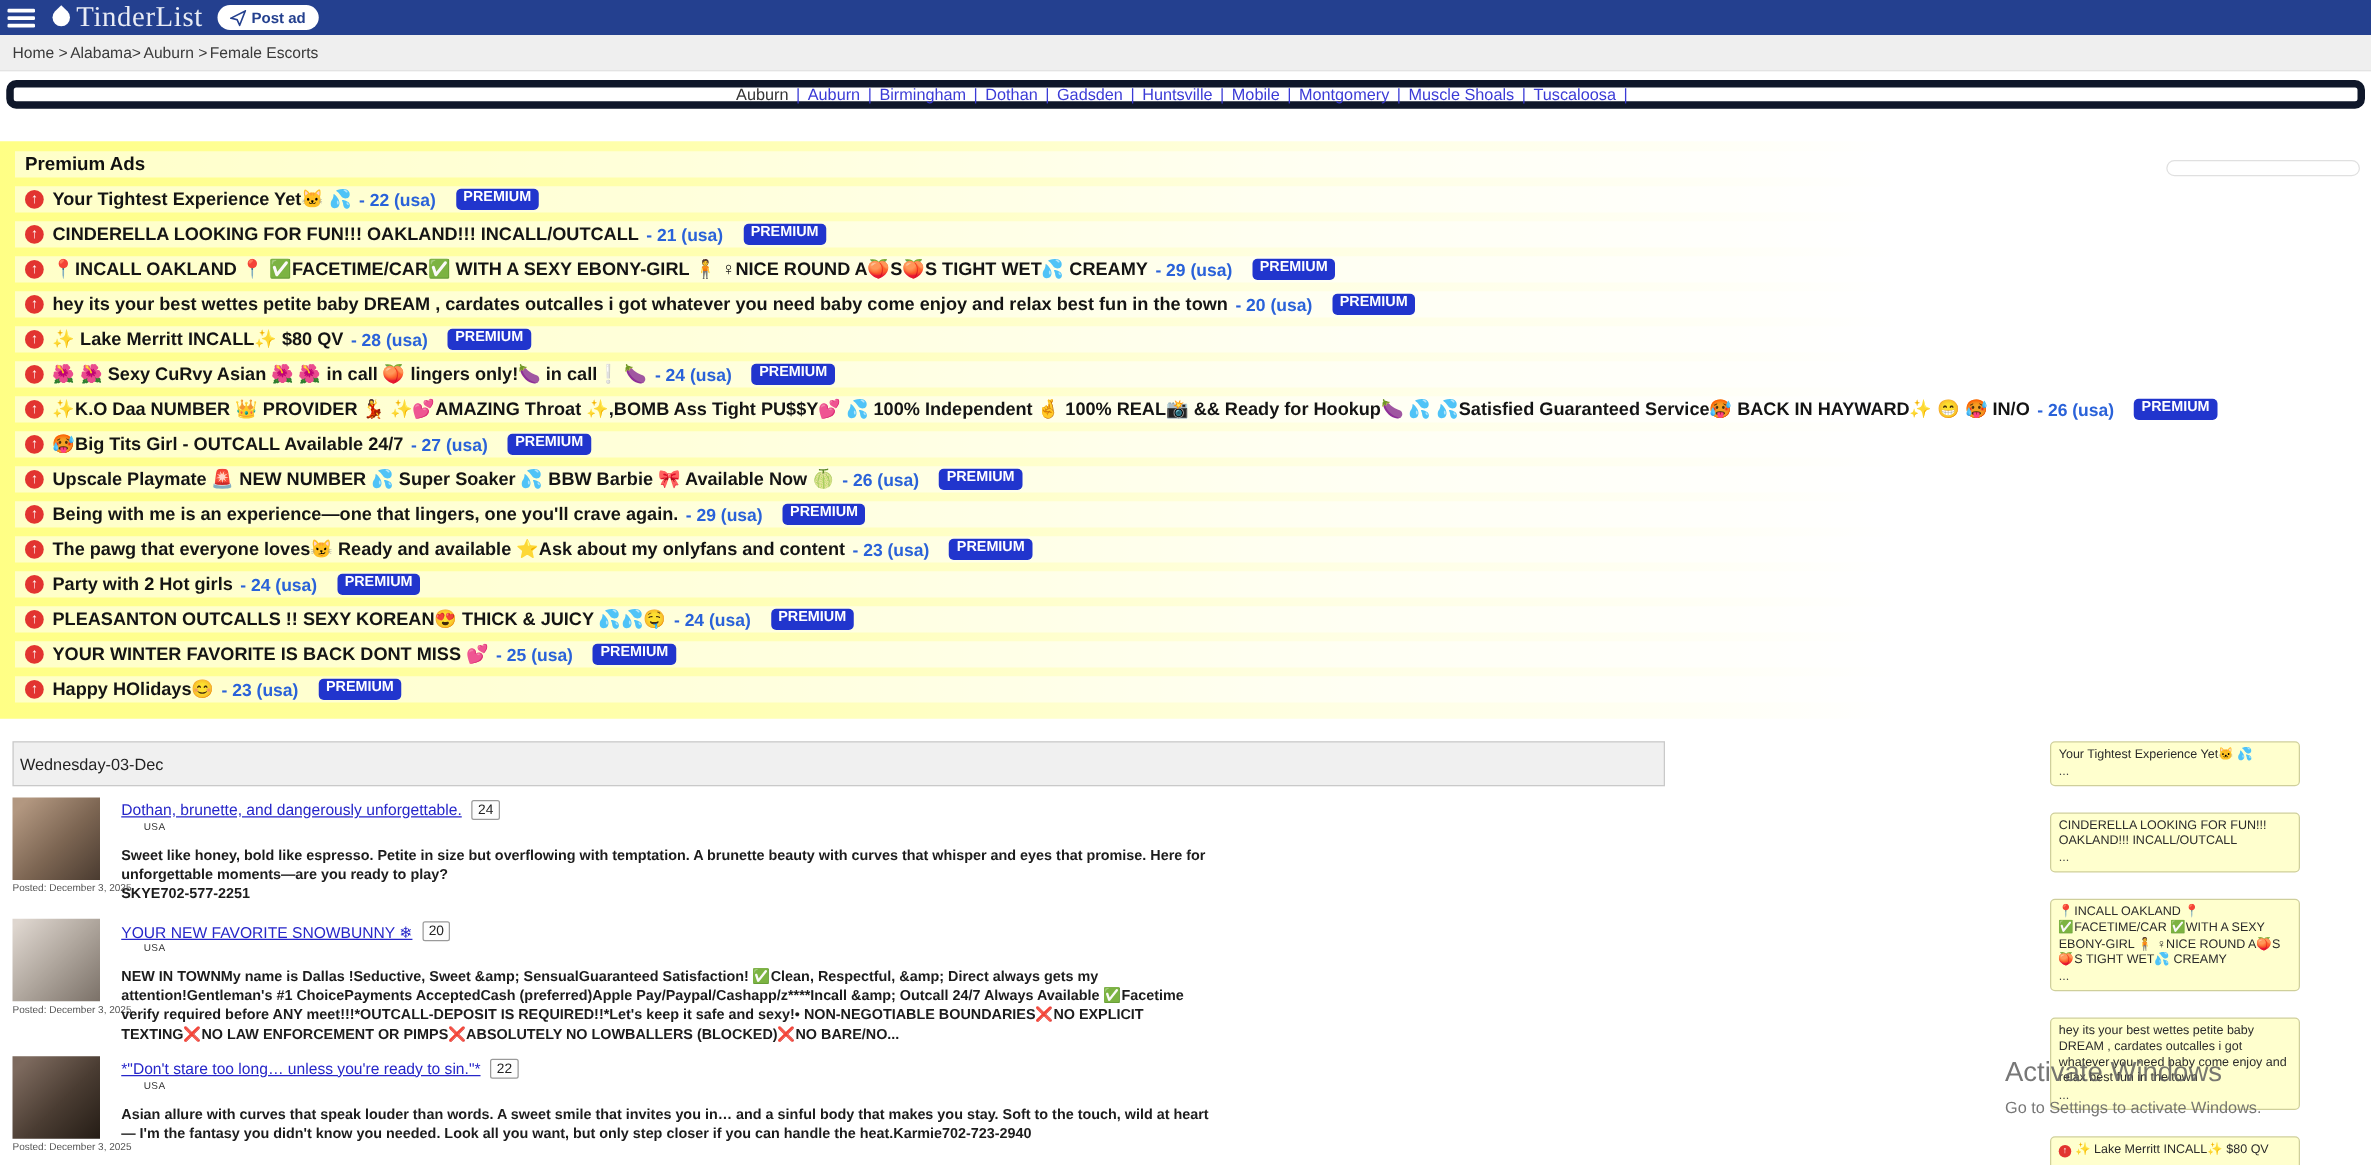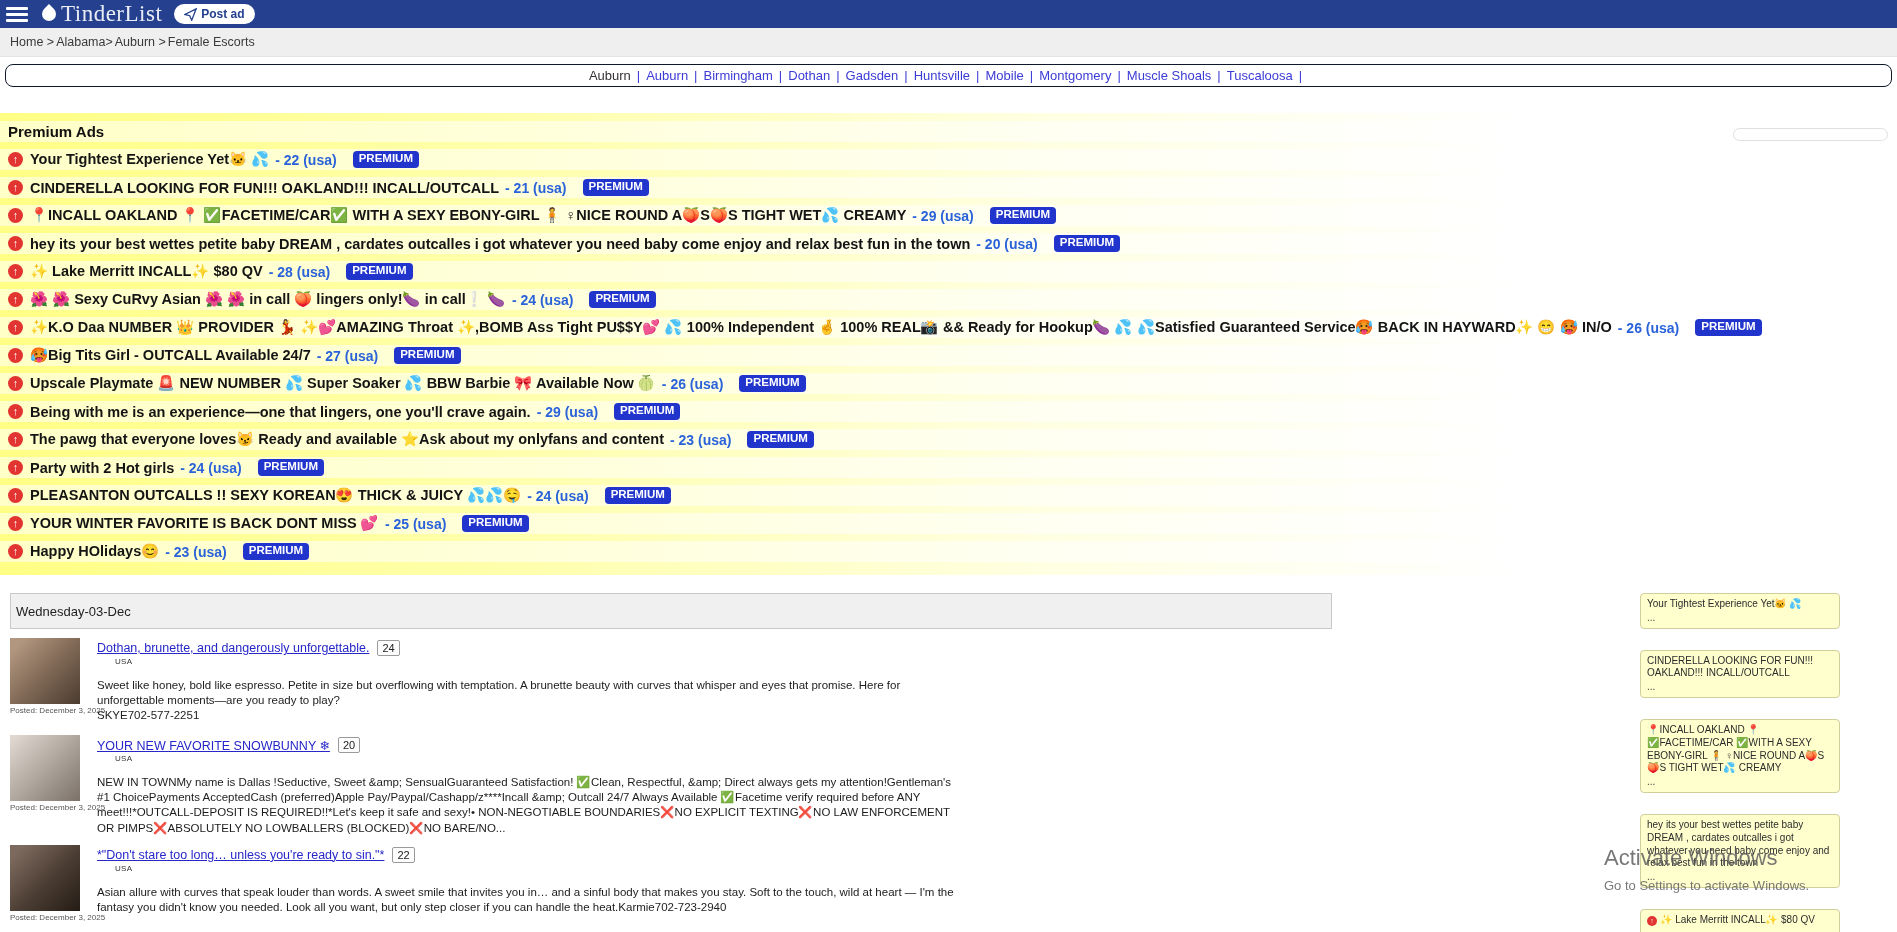--- a/index.html
+++ b/index.html
@@ -17,28 +17,28 @@
   .postad { margin-left:12px; background:#fff; color:#24408f; border:none; border-radius:11px;
             height:20px; padding:0 10px; font-size:12px; font-weight:bold; display:flex; align-items:center; gap:4px; cursor:pointer; }
   .postad svg { display:block; }
 
   
   .crumbbar { height:29px; background:#efefef; display:flex; align-items:center; padding:0 10px;
               font-size:12.5px; color:#3a3a3a; border-bottom:1px solid #e3e3e3; }
   .crumbbar a { color:#3a3a3a; text-decoration:none; margin-right:2px; }
 
   
-  .citybox { margin:7px 5px 0 5px; border:1px solid #0f172a; border-radius:8px; height:23px;
+  .citybox { margin:7px 5px 0 5px; border:6px solid #0f172a; border-radius:8px; height:23px;
              display:flex; align-items:center; justify-content:center; font-size:13px; background:#fff; }
   .city-label { color:#3b3bd6; text-decoration:none; cursor:pointer; }
   .city-label.plain { color:#333; text-decoration:none; cursor:default; }
   .city-sep { color:#3b3bd6; margin:0 6px; }
 
   
-  .premium { margin-top:26px; width:100%; padding:8px 0 6px 0;
+  .premium { margin-top:26px; width:100%; padding:8px 0 6px 12px;
              background:linear-gradient(to right,#ffff85 0%, #ffffae 28%, #ffffe2 55%, #ffffff 80%); }
   .prow { background:rgba(255,255,255,0.55); min-height:21px; display:flex; align-items:center;
           padding:1px 8px; margin-bottom:7px; }
   .premium-title { font-size:15px; font-weight:bold; color:#111; }
   .aicon { flex:0 0 auto; width:15px; height:15px; border-radius:50%; background:#e23430; color:#fff;
            font-size:11px; font-weight:bold; line-height:15px; text-align:center; margin-right:7px; }
   .ptitle { font-size:14.5px; font-weight:bold; color:#141414; text-decoration:none; white-space:nowrap; }
   .pmeta  { font-size:14px; font-weight:bold; color:#2a62d9; margin-left:6px; white-space:nowrap; }
   .pbadge { margin-left:16px; background:#2135cd; color:#fff; font-size:11.5px; font-weight:bold;
             border-radius:4px; padding:2px 6px 3px; line-height:1; }
@@ -55,21 +55,21 @@
   .thumb.t3 { background:linear-gradient(135deg,#7d6a5e 10%,#4b3d33 55%,#241c15 100%); }
   .thumb.t4 { background:linear-gradient(135deg,#b98a67 10%,#8a5f42 55%,#5c3c27 100%); }
   .posted { font-size:8px; color:#555; margin-top:2px; white-space:nowrap; }
   .lbody { flex:1 1 auto; padding-top:2px; }
   .ltitle-row { display:flex; align-items:center; gap:8px; }
   .ltitle { font-size:12.5px; color:#2626c9; text-decoration:underline; cursor:pointer; }
   .lage { font-size:11px; color:#222; border:1px solid #9a9a9a; background:#fdfdfd; padding:0 4px;
           border-radius:2px; line-height:14px; }
   .lcountry { font-size:8px; color:#333; margin-top:1px; letter-spacing:.3px;padding-left:18px; }
   .ldesc { margin-top:12px; font-size:11.5px; color:#1c1c1c; line-height:1.32; max-width:870px;
-           white-space:pre-line; }
+           white-space:pre-line;font-weight:bold; }
 
   
   .rail { position:absolute; left:1640px; top:593px; width:200px; }
   .rbox { background:#ffffce; border:1px solid #cfcf9b; border-radius:4px; padding:4px 6px 3px;
           margin-bottom:21px; font-size:10px; color:#2b2b2b; line-height:1.28; cursor:pointer; }
   .rbox .ricon { display:inline-block; width:10px; height:10px; border-radius:50%; background:#e23430;
                  color:#fff; font-size:7px; line-height:10px; text-align:center; font-weight:bold; margin-right:3px; }
   .rmore { color:#444; margin-top:1px; }
 
   

